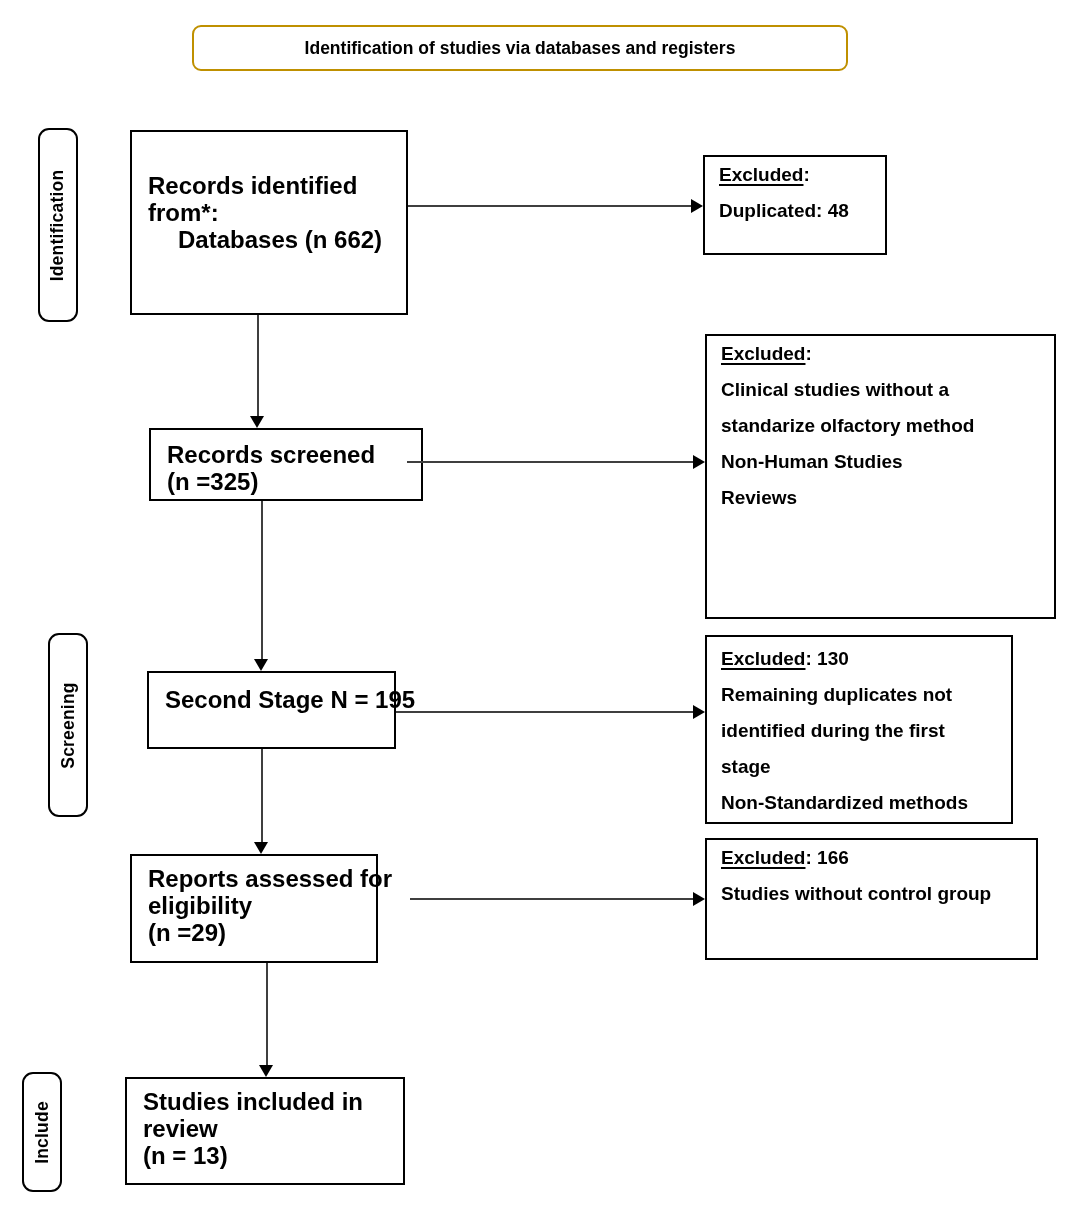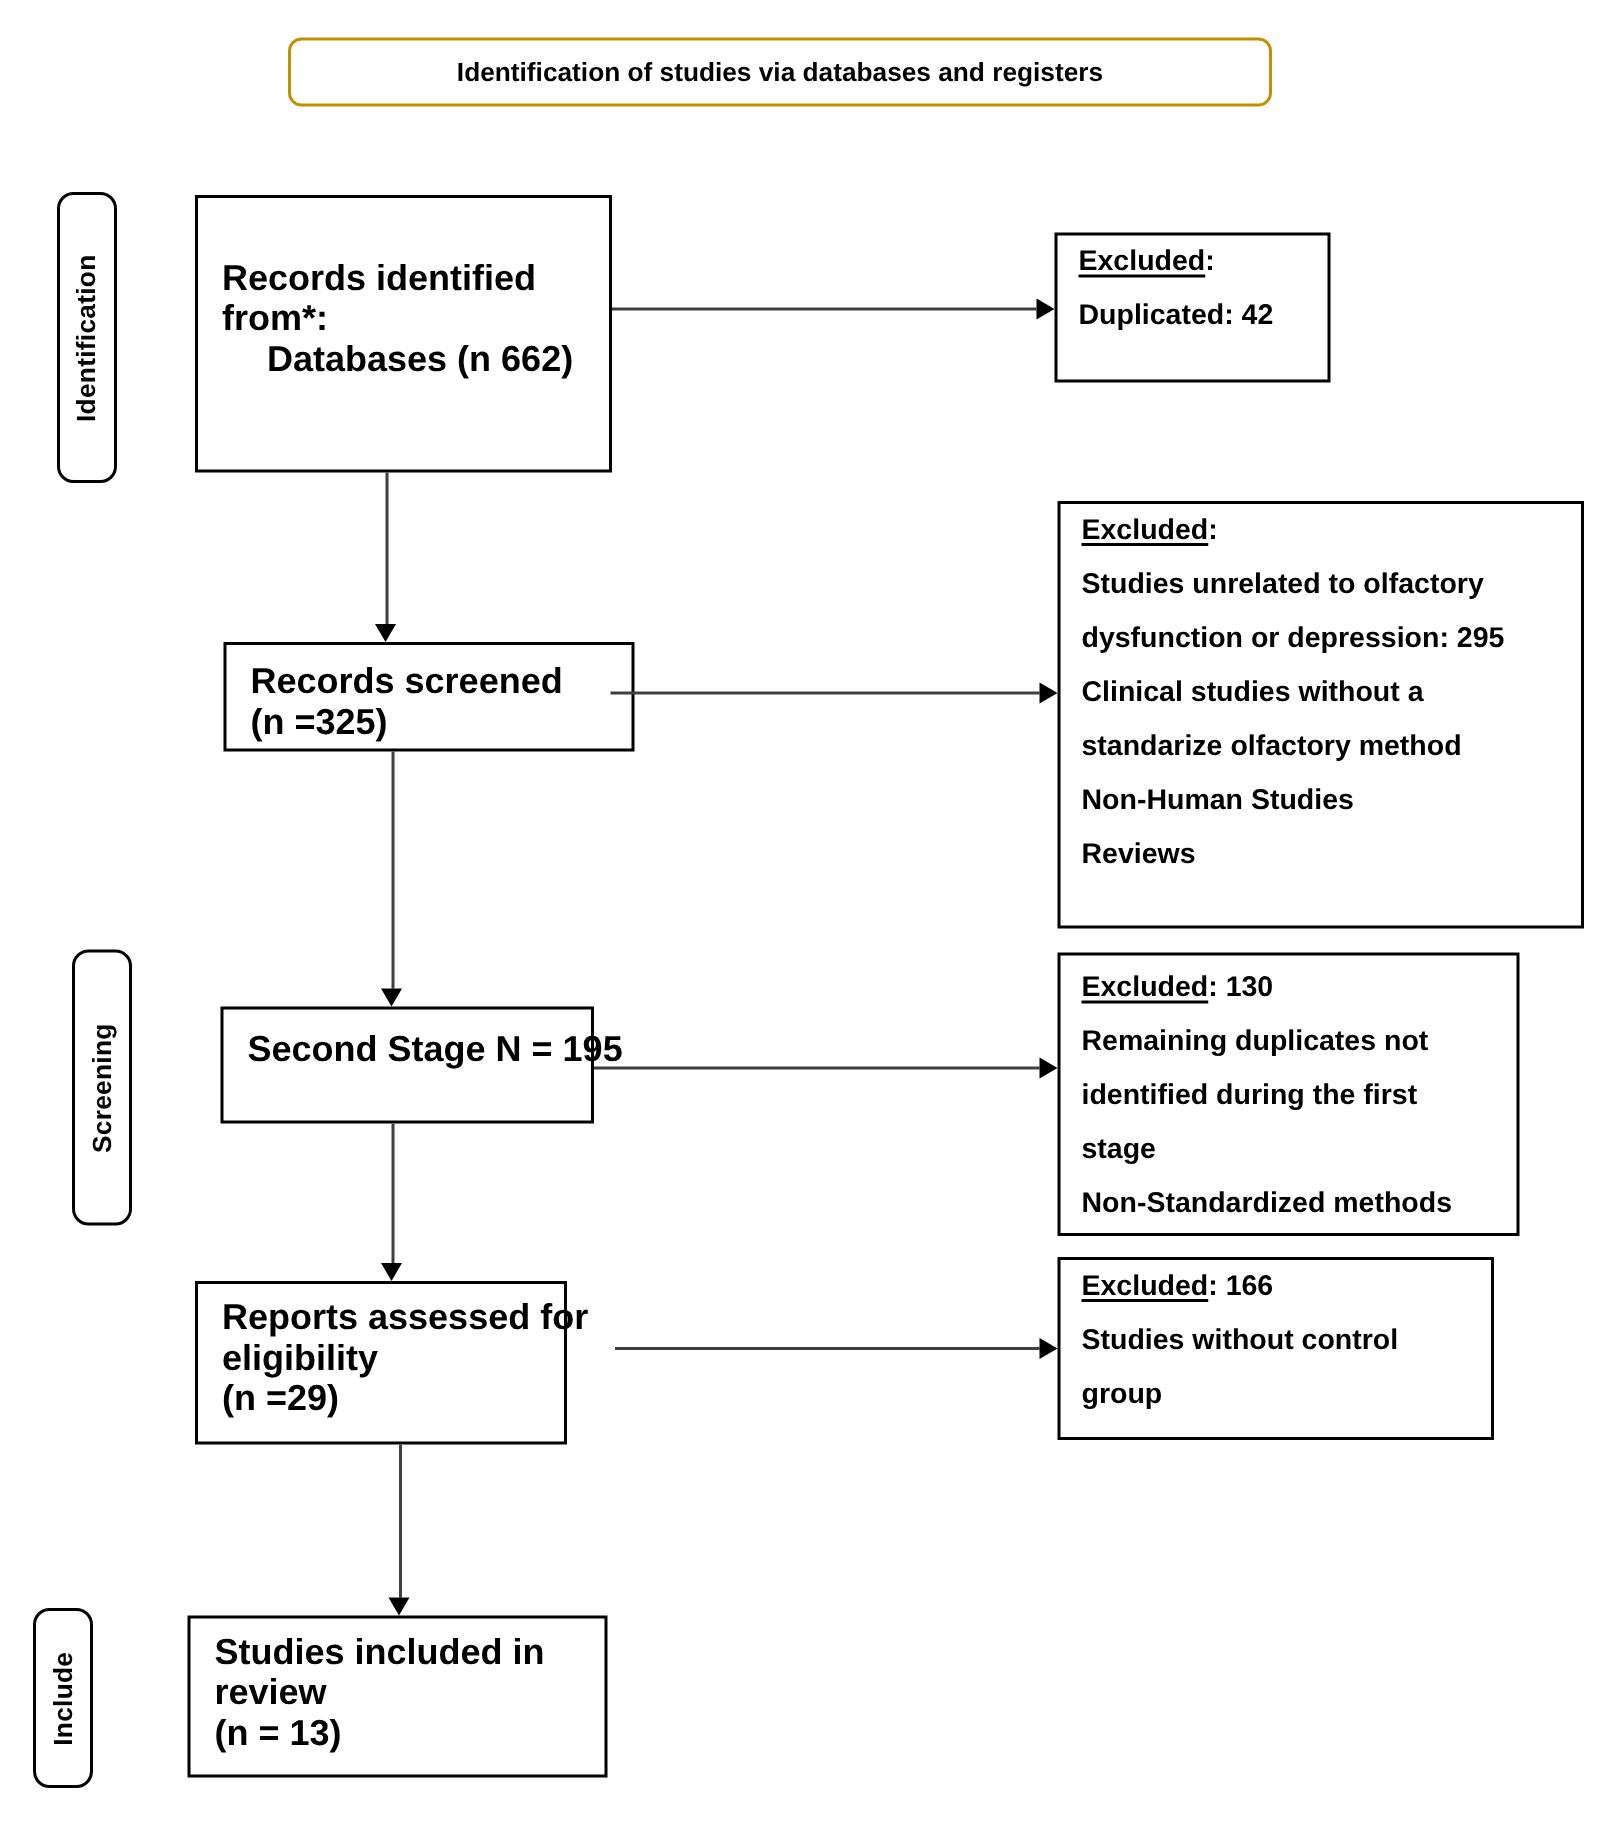--- a/index.html
+++ b/index.html
@@ -102,38 +102,37 @@
   </div>
 
   <div class="pbox" style="left:125px;top:1077px;width:280px;height:108px;padding:9px 24px 0 16px;">
     <div class="bline">Studies included in</div>
     <div class="bline">review</div>
     <div class="bline">(n = 13)</div>
   </div>
 
   <div class="ebox" style="left:703px;top:155px;width:184px;height:100px;">
     <div><span class="u">Excluded</span><span>:</span></div>
-    <div>Duplicated: 42</div>
+    <div>Duplicated: 48</div>
   </div>
 
   <div class="ebox" style="left:705px;top:334px;width:351px;height:285px;">
     <div><span class="u">Excluded</span><span>:</span></div>
-    <div>Studies unrelated to olfactory dysfunction or depression: 295</div>
     <div>Clinical studies without a standarize olfactory method</div>
     <div>Non-Human Studies</div>
     <div>Reviews</div>
   </div>
 
   <div class="ebox" style="left:705px;top:635px;width:308px;height:189px;padding-top:4px;">
     <div><span class="u">Excluded</span><span>: 130</span></div>
     <div>Remaining duplicates not identified during the first stage</div>
     <div>Non-Standardized methods</div>
   </div>
 
-  <div class="ebox" style="left:705px;top:838px;width:291px;height:122px;">
+  <div class="ebox" style="left:705px;top:838px;width:333px;height:122px;">
     <div><span class="u">Excluded</span><span>: 166</span></div>
     <div>Studies without control group</div>
   </div>
 
   <div class="arrow-h" style="left:408px;top:205px;width:283px;"></div>
   <div class="arrow-v" style="left:257px;top:315px;height:101px;"></div>
   <div class="arrow-h" style="left:407px;top:461px;width:286px;"></div>
   <div class="arrow-v" style="left:261px;top:501px;height:158px;"></div>
   <div class="arrow-h" style="left:396px;top:711px;width:297px;"></div>
   <div class="arrow-v" style="left:261px;top:749px;height:93px;"></div>

